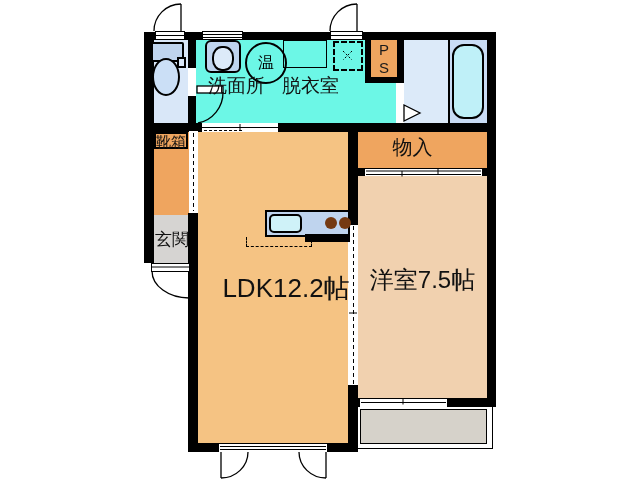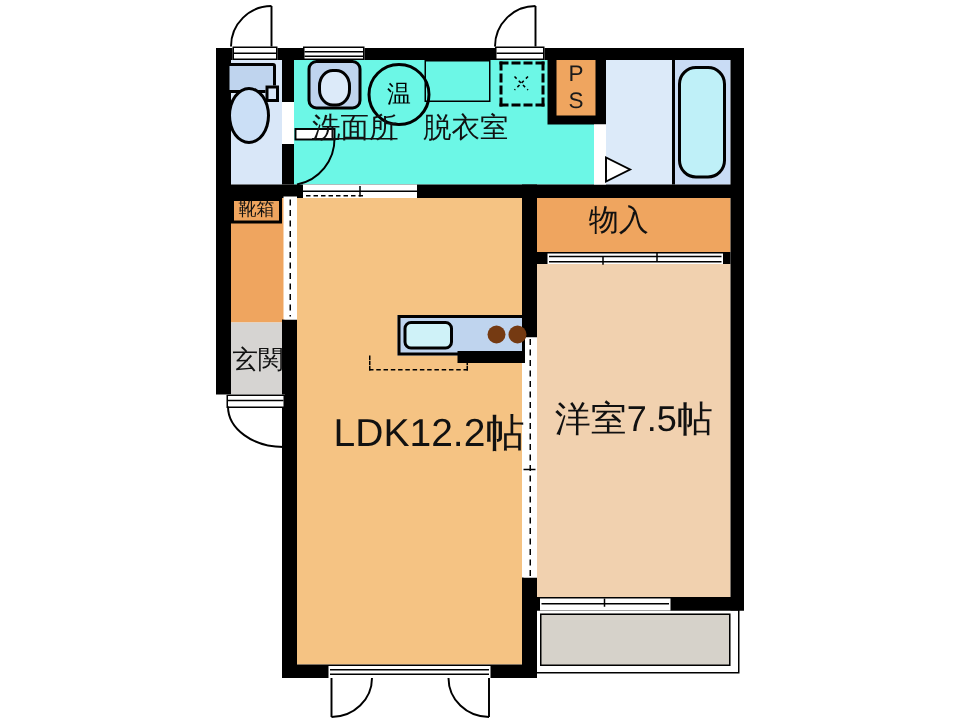--- a/index.html
+++ b/index.html
@@ -159,25 +159,25 @@
       <line x1="438" y1="168.5" x2="438" y2="174"></line>
 
       <line x1="152" y1="267" x2="189" y2="267"></line>
 
       <path d="M343,51 L352,60 M352,51 L343,60" stroke-dasharray="2,2"></path>
     </g>
   </svg>
 
   <div class="abs shoebox" style="left:154px;top:132px;width:34px;height:17px;"></div>
 
-  <div class="lbl" style="left:208px;top:76px;font-size:19px;text-decoration:underline;">洗面所</div>
+  <div class="lbl" style="left:208px;top:76px;font-size:19px;">洗面所</div>
   <div class="lbl" style="left:282px;top:76px;font-size:19px;">脱衣室</div>
   <div class="lbl" style="left:371px;top:41px;width:26px;font-size:15px;line-height:18px;color:#1a1a1a;">
     <div>P</div>
     <div>S</div>
   </div>
-  <div class="lbl" style="left:154px;top:134px;width:34px;font-size:12px;font-family:Liberation Mono, monospace;">靴箱</div>
+  <div class="lbl" style="left:154px;top:134px;width:34px;font-size:15px;">靴箱</div>
   <div class="lbl" style="left:154px;top:231px;width:36px;font-size:17px;">玄関</div>
   <div class="lbl" style="left:198px;top:274px;width:176px;font-size:26px;">LDK12.2帖</div>
   <div class="lbl" style="left:358px;top:136px;width:109px;font-size:20px;">物入</div>
   <div class="lbl" style="left:358px;top:267px;width:129px;font-size:24px;">洋室7.5帖</div>
 
 </div>
 
 </body></html>

